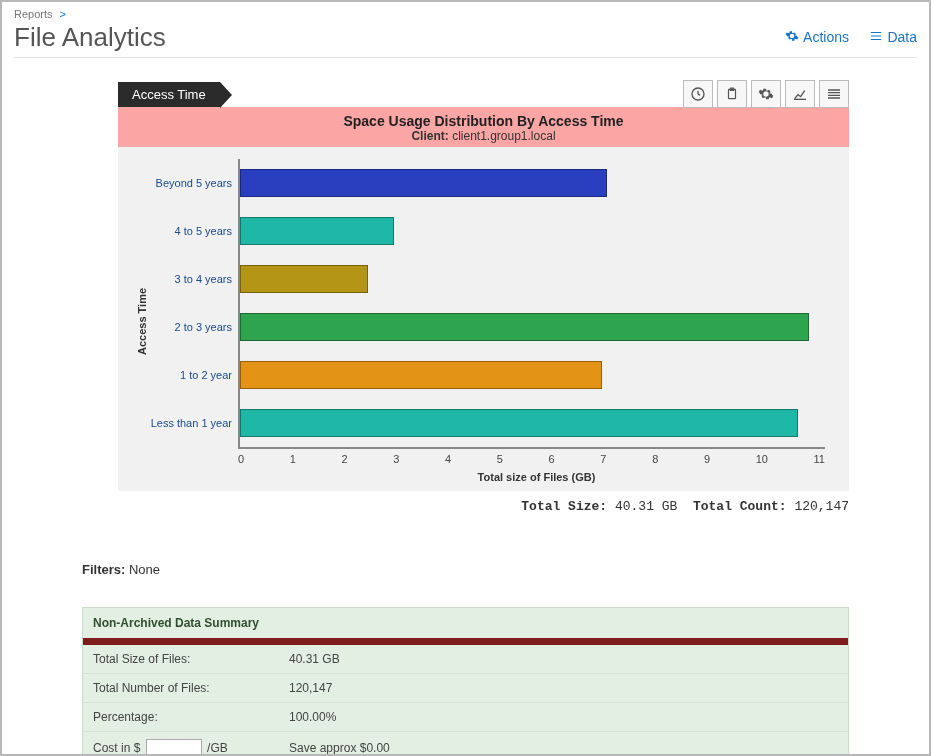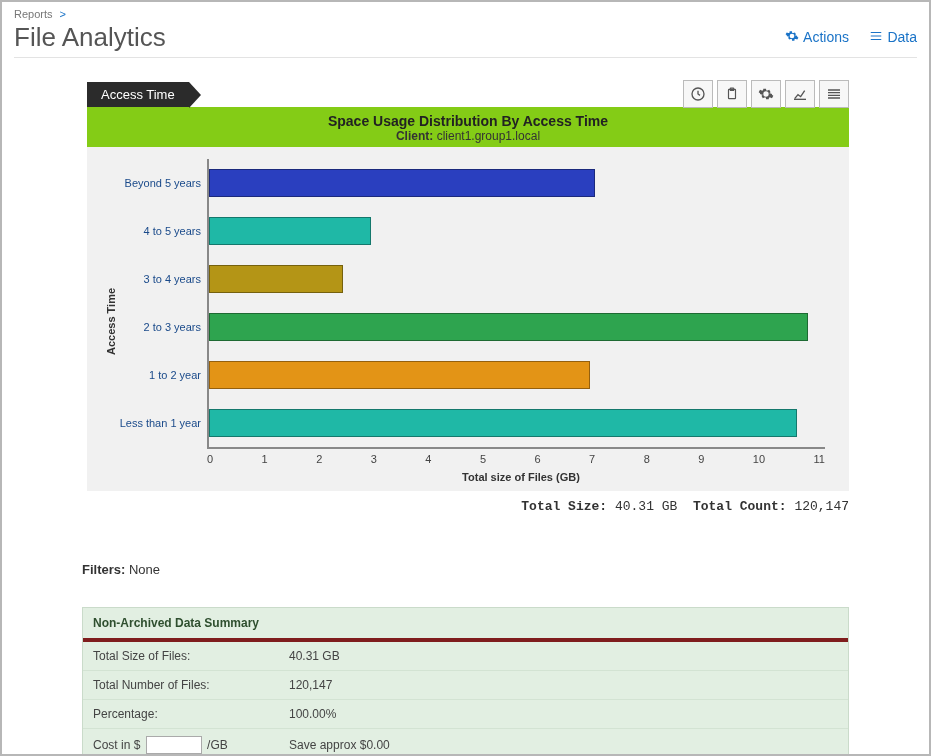--- a/index.html
+++ b/index.html
@@ -36,21 +36,21 @@
   .action-links a {
     color: #1a73c7;
     text-decoration: none;
     font-size: 14px;
     margin-left: 16px;
     display: inline-flex;
     align-items: flex-start;
   }
   .action-links svg { margin-right: 4px; }
   .chart-card {
-    margin: 24px 68px 0 73px;
+    margin: 24px 68px 0 104px;
     position: relative;
   }
   .ribbon {
     background: #2b2b2b;
     color: #fff;
     font-size: 13px;
     padding: 5px 14px;
     display: inline-block;
     position: relative;
   }
@@ -69,21 +69,21 @@
   }
   .tbtn {
     width: 30px; height: 28px;
     border: 1px solid #bbb;
     background: #f7f7f7;
     display: flex; align-items: center; justify-content: center;
     margin-left: 4px;
     cursor: pointer;
   }
   .chart-header {
-    background: #84cc16;
+    background: #fca5a5;
     text-align: center;
     padding: 6px 0 4px 0;
     margin-top: 0;
   }
   .chart-title { font-weight: bold; font-size: 14px; color: #222; }
   .chart-sub { font-size: 12px; color: #333; }
   .chart-sub b { font-weight: bold; }
   .plot-area {
     background: #f1f1f1;
     padding: 12px 14px 8px 14px;
@@ -157,21 +157,21 @@
   }
   .summary {
     margin: 30px 68px 0 68px;
     background: #e2efe2;
     border: 1px solid #cadbca;
   }
   .summary-header {
     font-weight: bold;
     font-size: 12px;
     padding: 8px 10px;
-    border-bottom: 4px solid #7f1d1d;
+    border-bottom: 7px solid #7f1d1d;
     color: #2f4f2f;
   }
   .summary-row {
     display: flex;
     padding: 7px 10px;
     font-size: 12px;
     border-bottom: 1px solid #d3e3d3;
     color: #444;
     align-items: center;
     gap: 36px;

